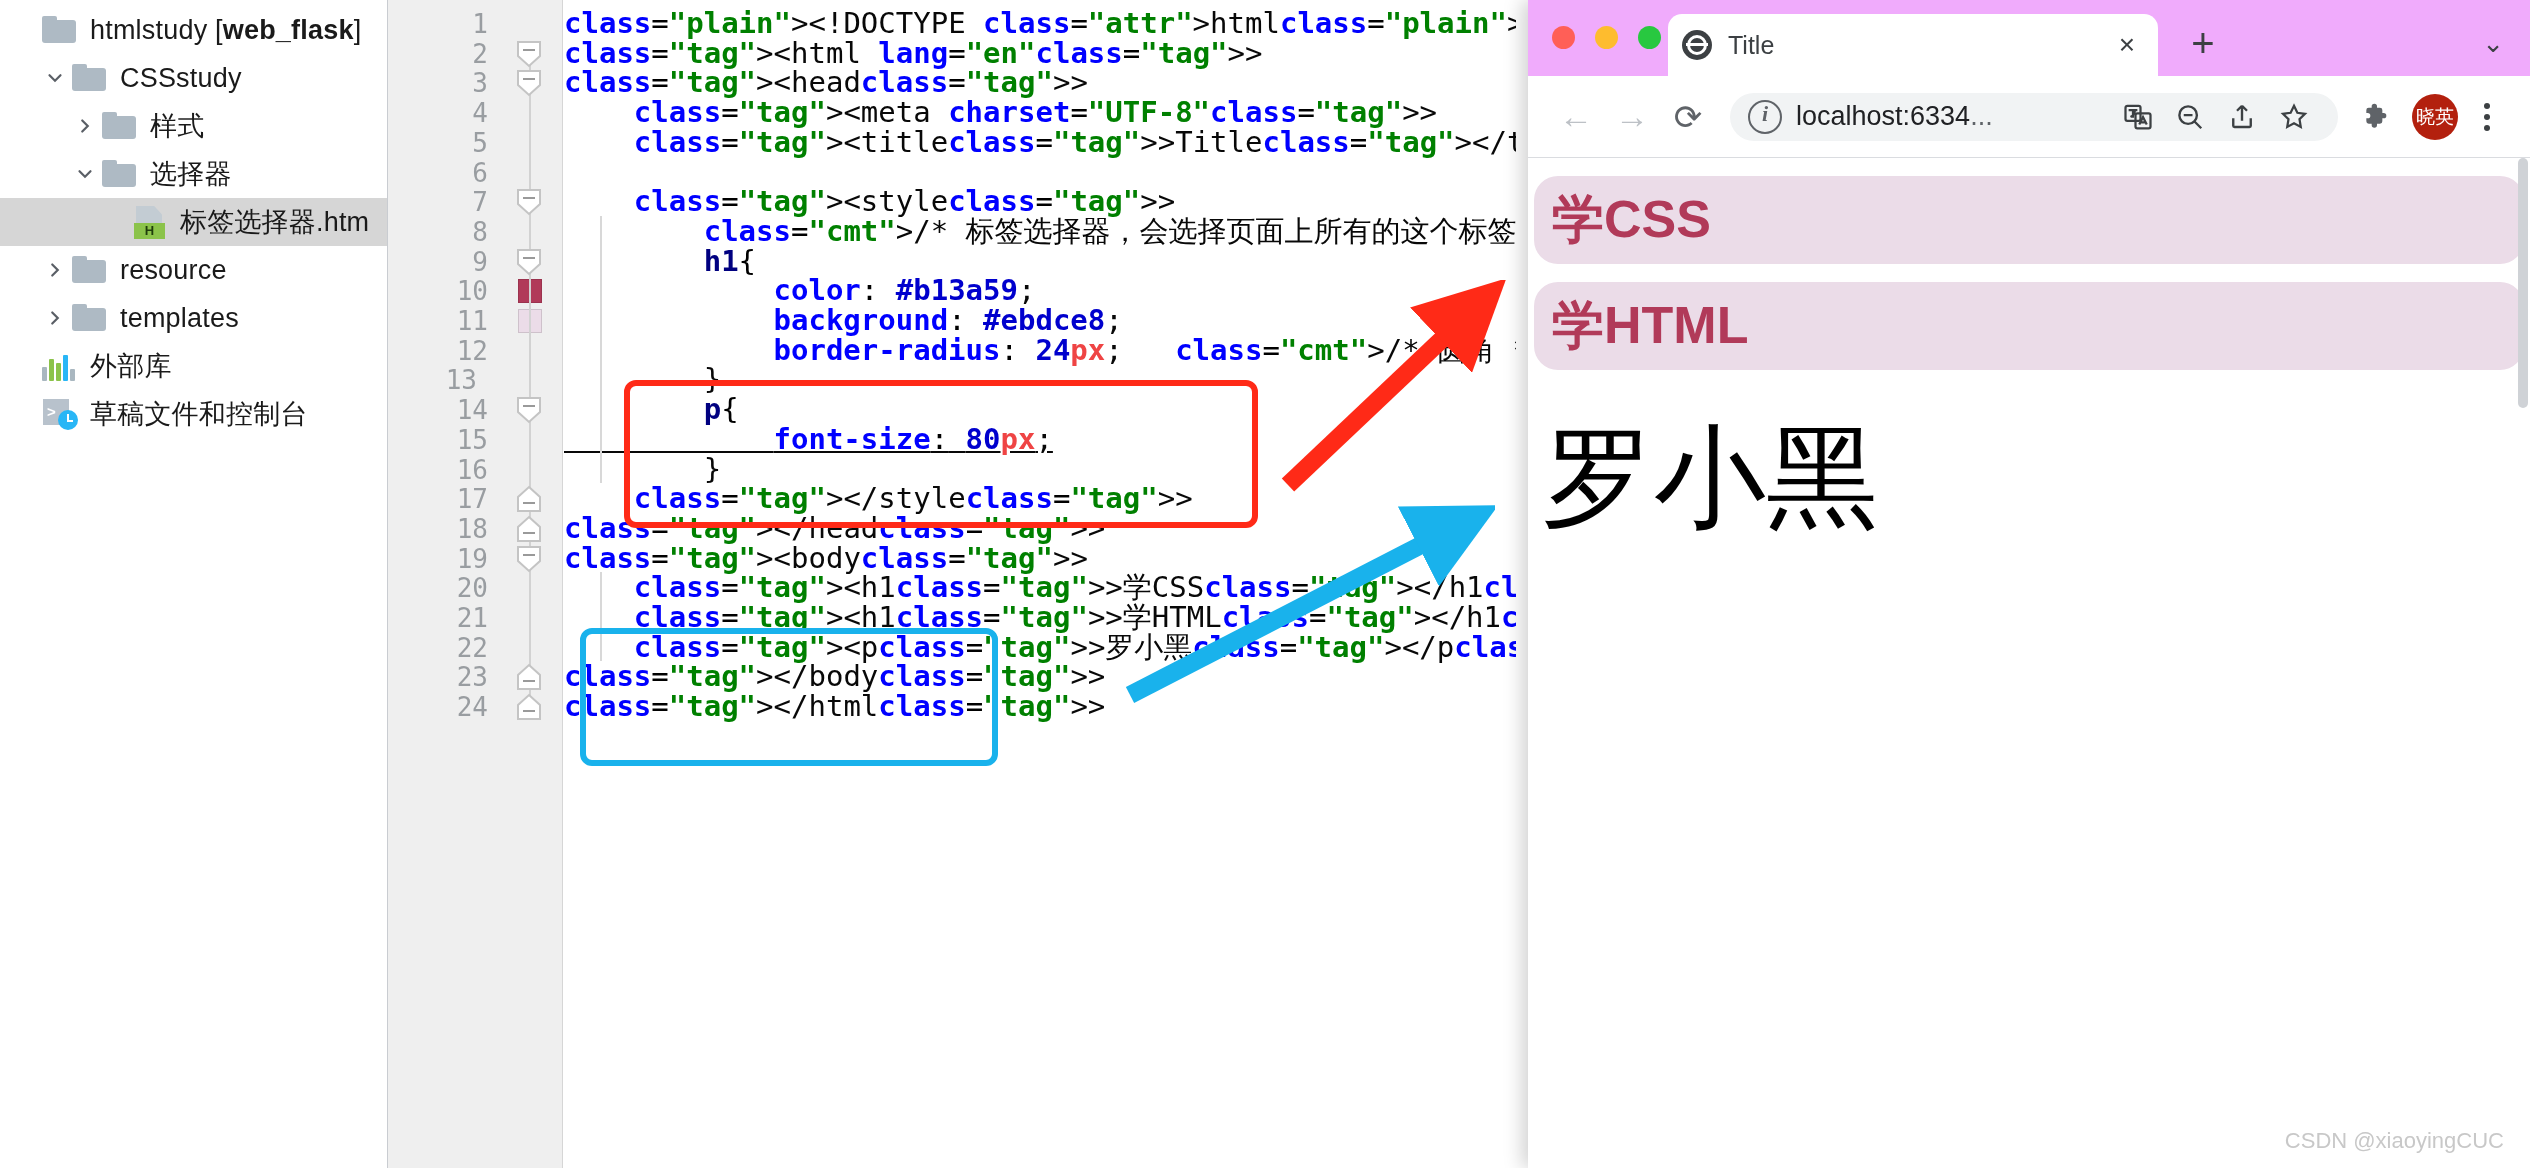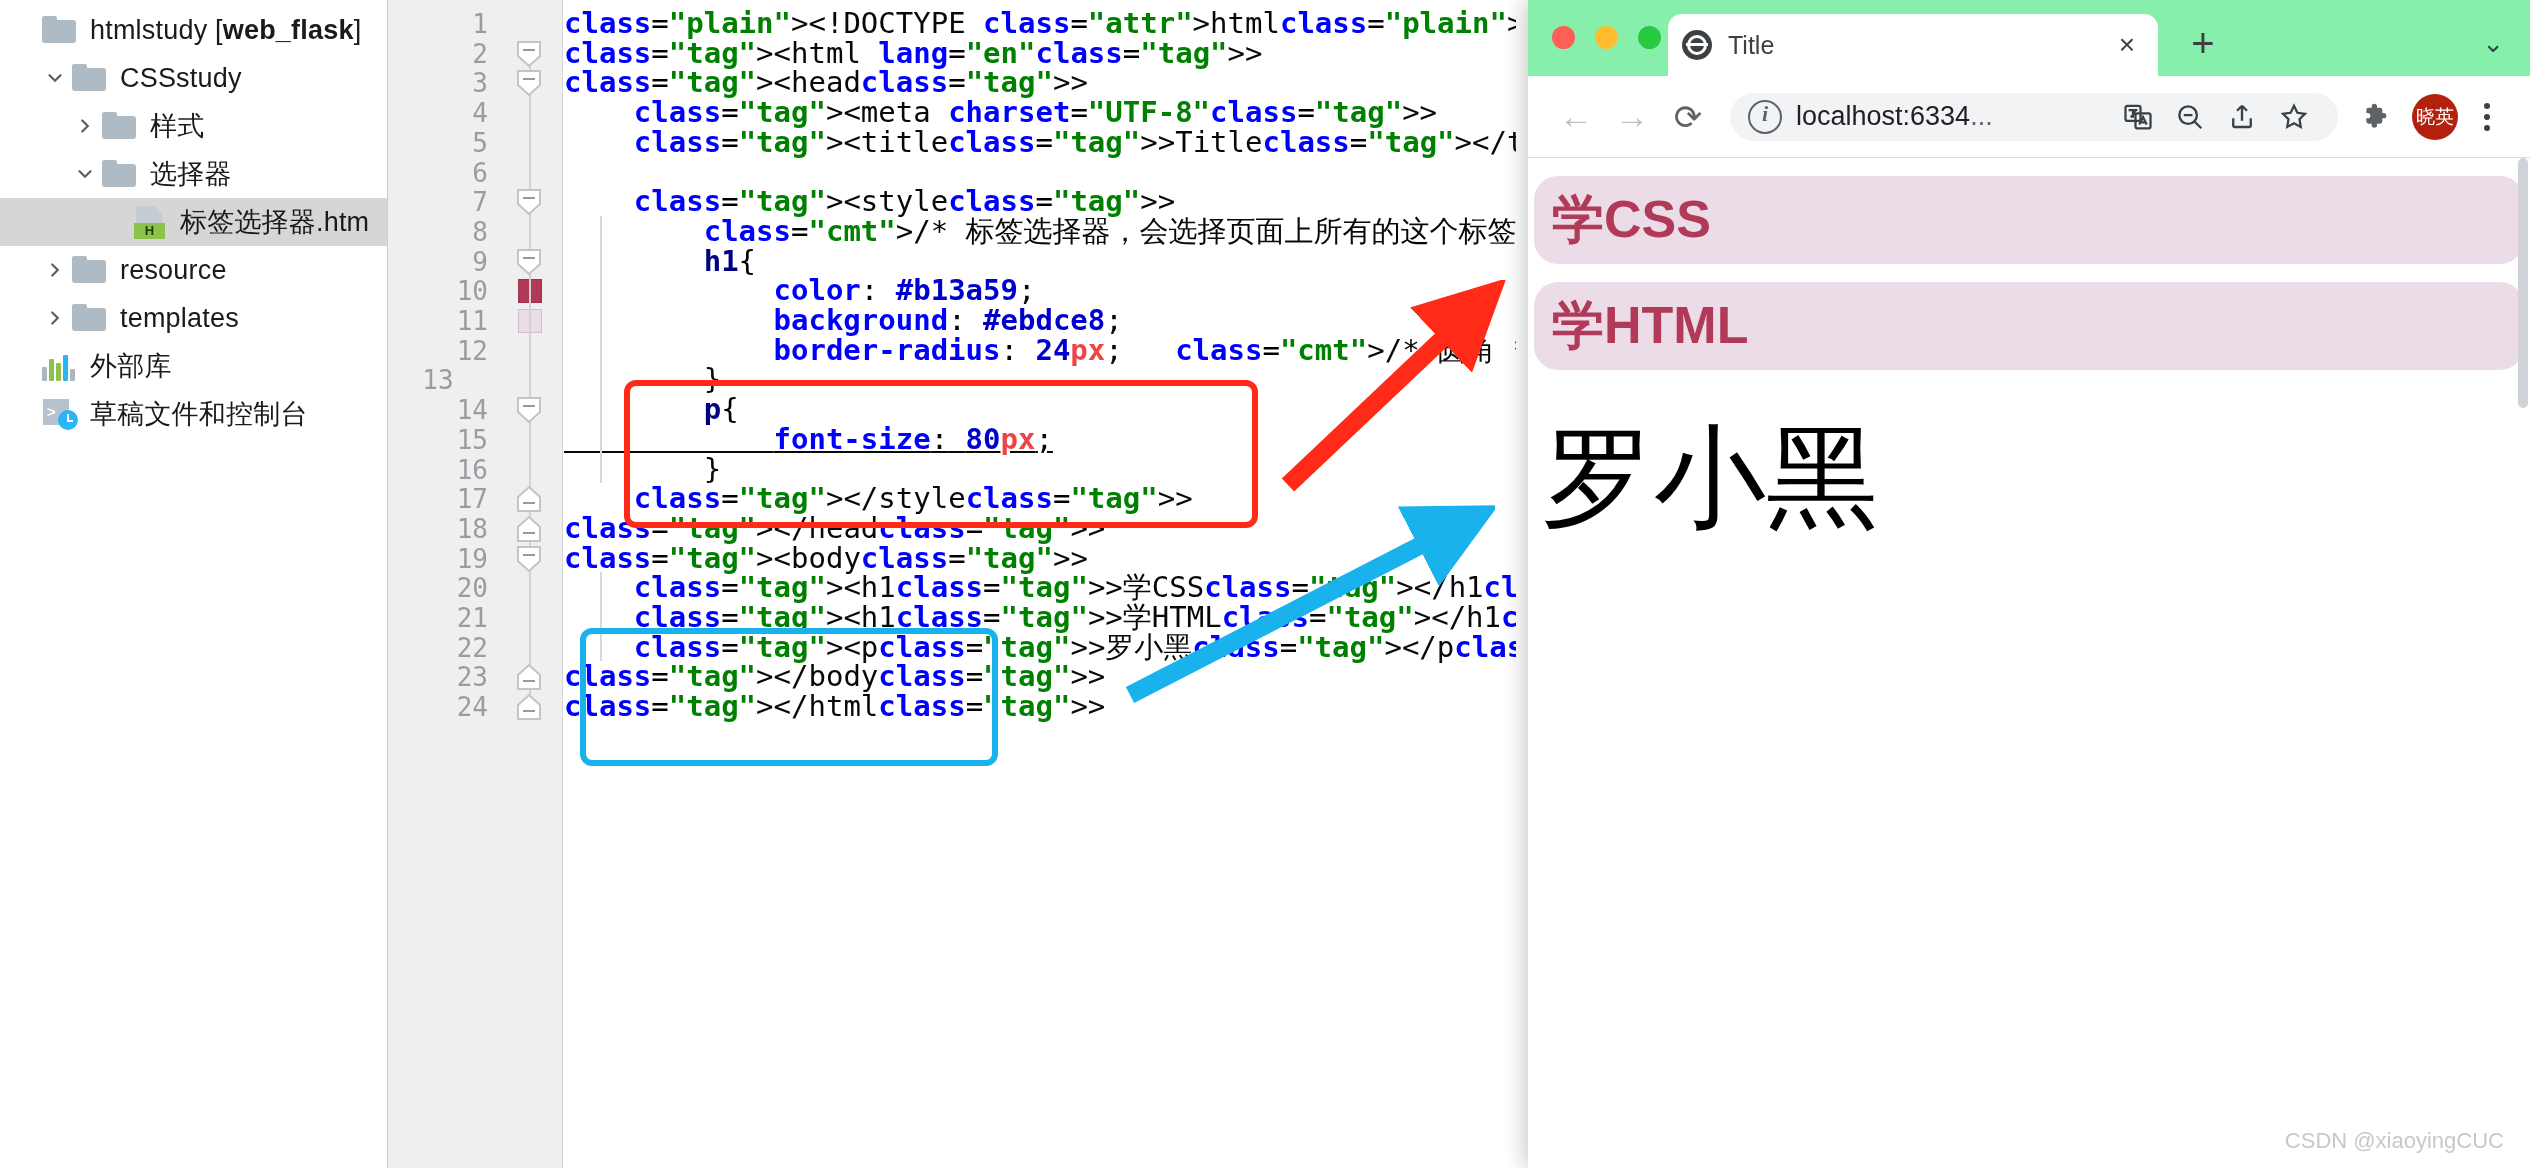--- a/index.html
+++ b/index.html
@@ -59,21 +59,21 @@
   .plain{color:#000000;}
   .indentguide{position:absolute;width:2px;background:#d8d8d8;}
 
   
   .box-red{position:absolute;border:6px solid #ff2a17;border-radius:12px;box-sizing:border-box;pointer-events:none;}
   .box-blue{position:absolute;border:6px solid #19b2ec;border-radius:12px;box-sizing:border-box;pointer-events:none;}
   .arrow-svg{position:absolute;pointer-events:none;}
 
   
   .browser{position:absolute;left:1528px;top:0;width:1002px;height:1168px;background:#fff;box-shadow:-6px 0 18px rgba(0,0,0,.18);}
-  .br-tabstrip{height:76px;background:#86efac;position:relative;}
+  .br-tabstrip{height:76px;background:#f0abfc;position:relative;}
   .traffic{position:absolute;left:24px;top:26px;display:flex;gap:20px;}
   .traffic i{width:23px;height:23px;border-radius:50%;display:block;}
   .tab{position:absolute;left:140px;top:14px;width:490px;height:62px;background:#fff;border-radius:14px 14px 0 0;display:flex;align-items:center;padding:0 14px;box-sizing:border-box;}
   .tab .favicon{width:30px;height:30px;border-radius:50%;background:#3c4043;position:relative;flex:0 0 30px;margin-right:16px;}
   .tab .favicon:before{content:"";position:absolute;left:5px;top:5px;width:20px;height:20px;border-radius:50%;border:3px solid #fff;box-sizing:border-box;}
   .tab .favicon:after{content:"";position:absolute;left:4px;top:13px;width:22px;height:3px;background:#fff;}
   .tab .ttl{font-size:25px;color:#3c4043;flex:1;}
   .tab .x{font-size:28px;color:#3c4043;width:34px;text-align:center;cursor:pointer;font-family:"Liberation Sans",sans-serif;}
   .newtab{position:absolute;left:655px;top:24px;font-size:40px;color:#3c4043;line-height:38px;width:40px;text-align:center;}
   .tabmenu{position:absolute;right:26px;top:28px;font-size:26px;color:#3c4043;}
@@ -202,21 +202,21 @@
           <div class="ln" style="top: 68.4px; right: 8px;">3</div>
           <div class="ln" style="top: 98.1px; right: 8px;">4</div>
           <div class="ln" style="top: 127.8px; right: 8px;">5</div>
           <div class="ln" style="top: 157.5px; right: 8px;">6</div>
           <div class="ln" style="top: 187.2px; right: 8px;">7</div>
           <div class="ln" style="top: 216.9px; right: 8px;">8</div>
           <div class="ln" style="top: 246.6px; right: 8px;">9</div>
           <div class="ln" style="top: 276.3px; right: 8px;">10</div>
           <div class="ln" style="top: 306px; right: 8px;">11</div>
           <div class="ln" style="top: 335.7px; right: 8px;">12</div>
-          <div class="ln" style="top: 365.4px; right: 8px; text-align: center;">13</div>
+          <div class="ln" style="top: 365.4px; right: 19px;">13</div>
           <div class="ln" style="top: 395.1px; right: 8px;">14</div>
           <div class="ln" style="top: 424.8px; right: 8px;">15</div>
           <div class="ln" style="top: 454.5px; right: 8px;">16</div>
           <div class="ln" style="top: 484.2px; right: 8px;">17</div>
           <div class="ln" style="top: 513.9px; right: 8px;">18</div>
           <div class="ln" style="top: 543.6px; right: 8px;">19</div>
           <div class="ln" style="top: 573.3px; right: 8px;">20</div>
           <div class="ln" style="top: 603px; right: 8px;">21</div>
           <div class="ln" style="top: 632.7px; right: 8px;">22</div>
           <div class="ln" style="top: 662.4px; right: 8px;">23</div>

